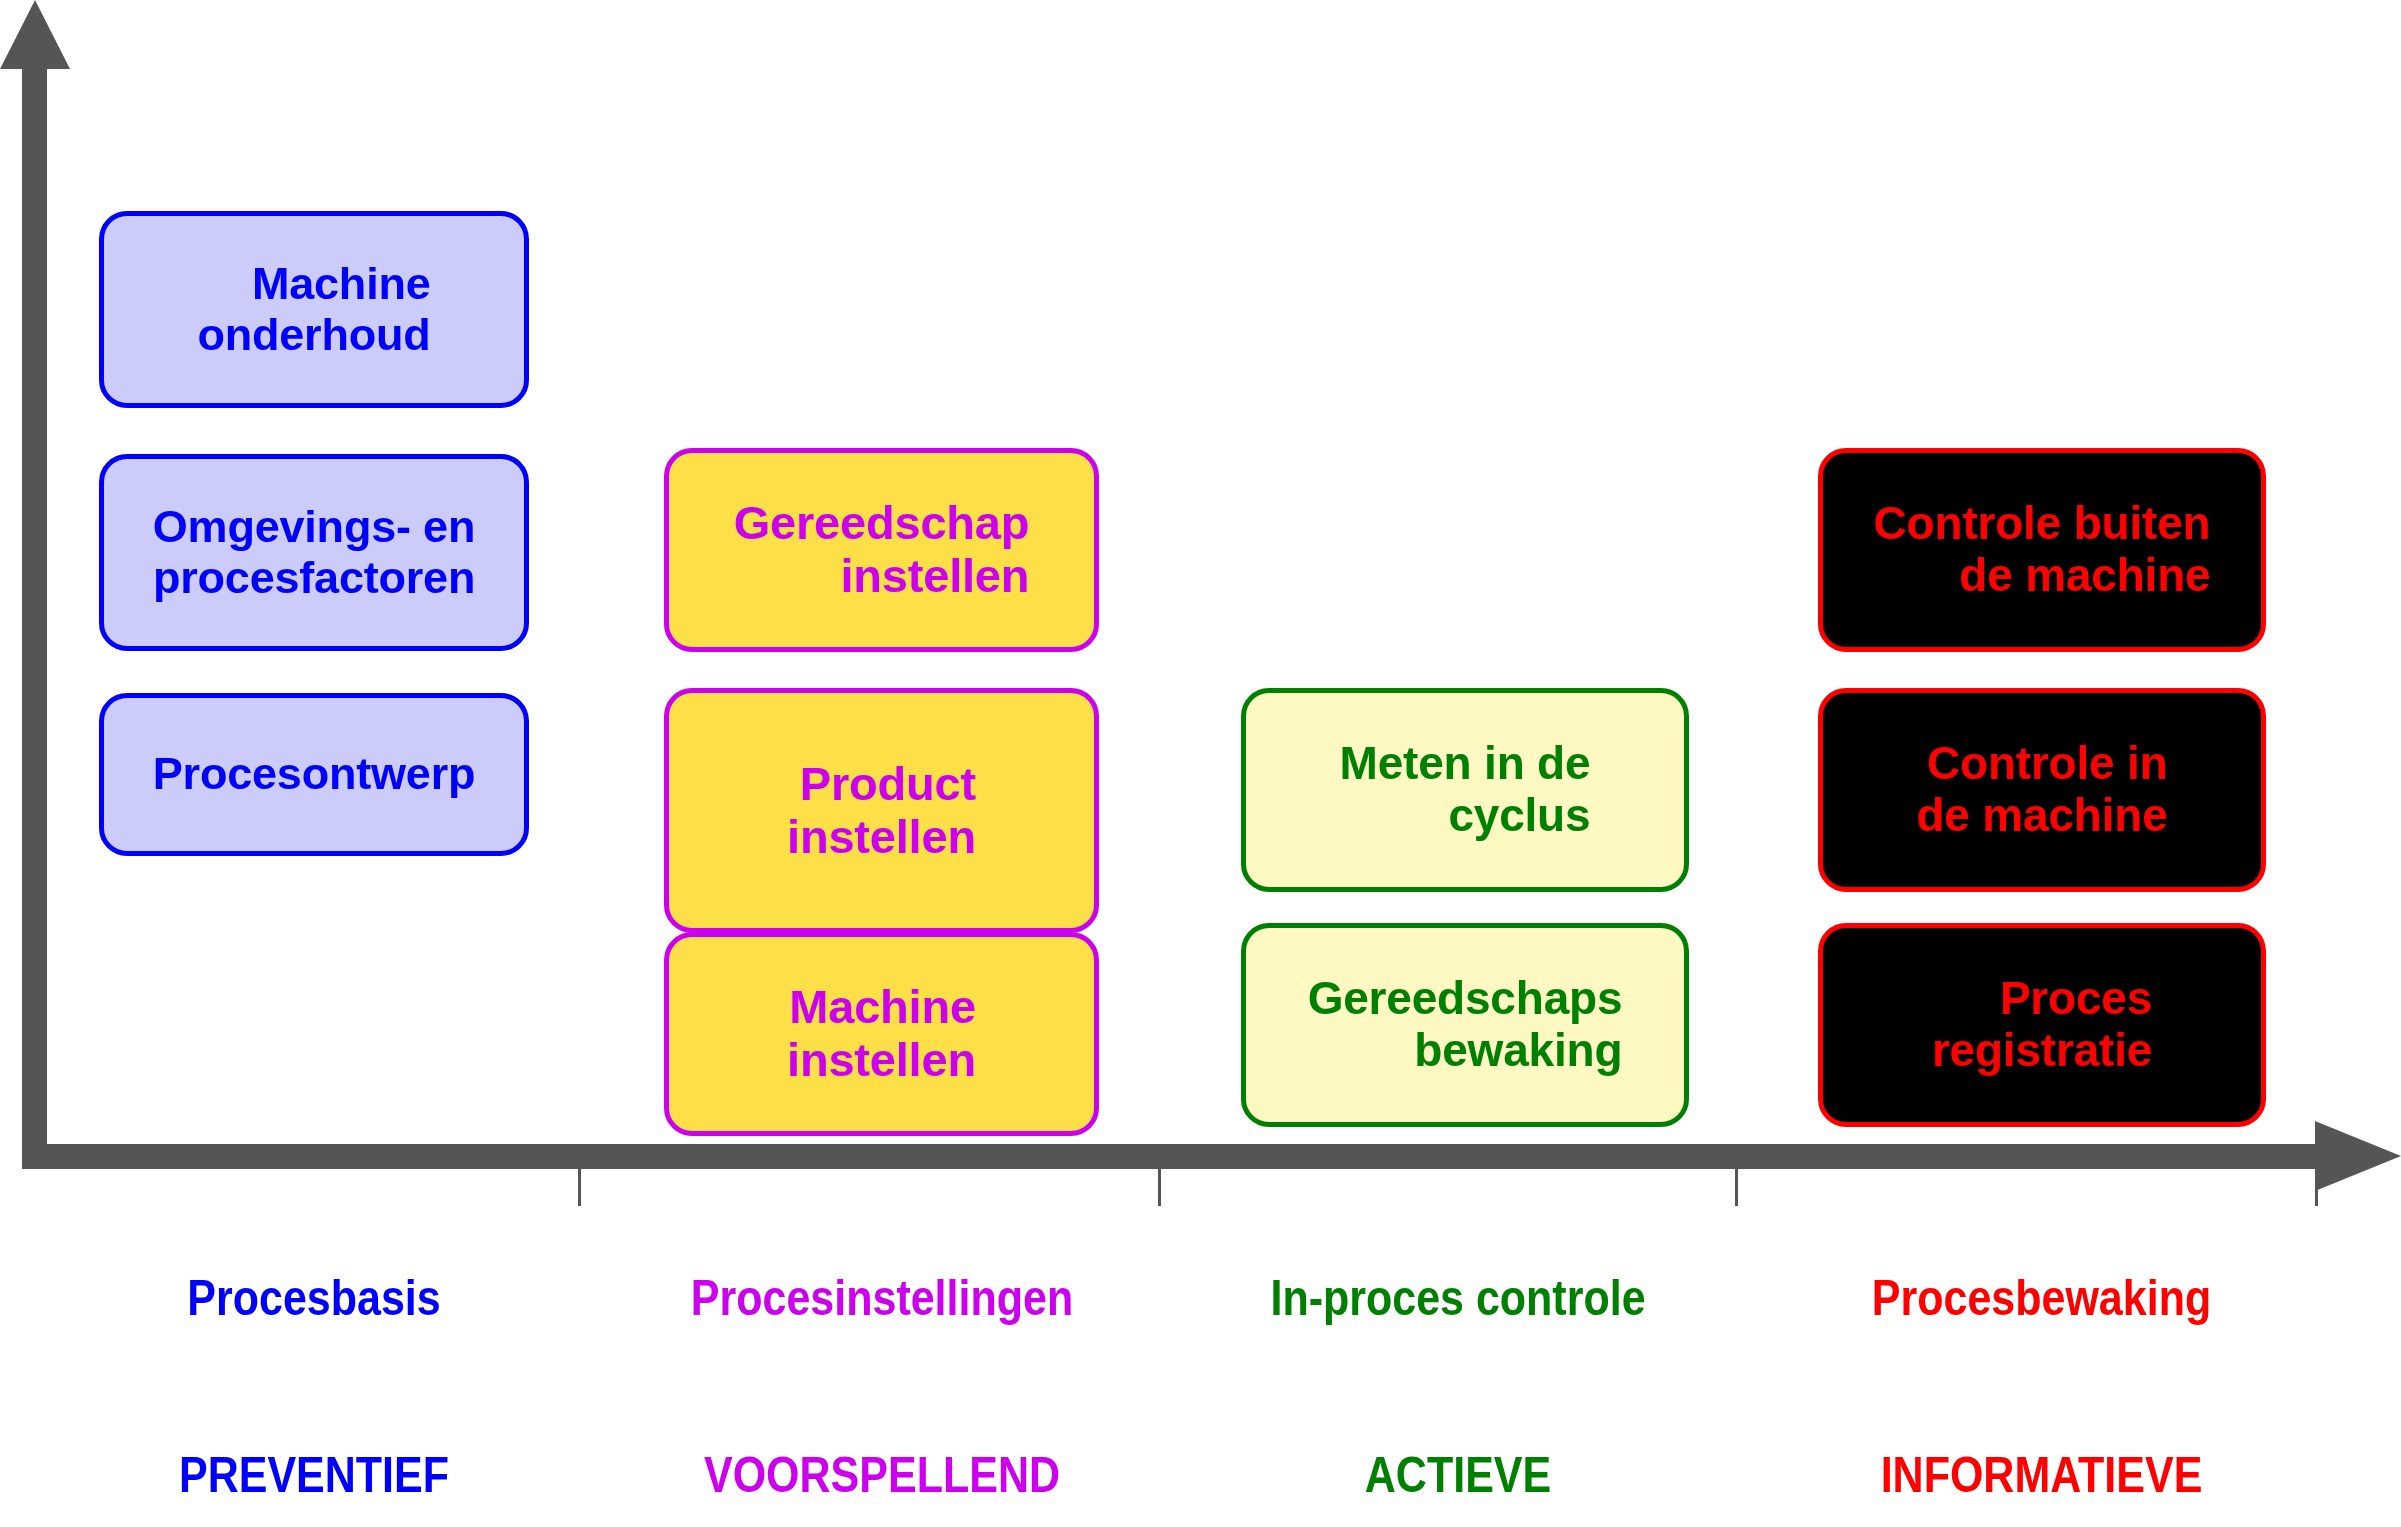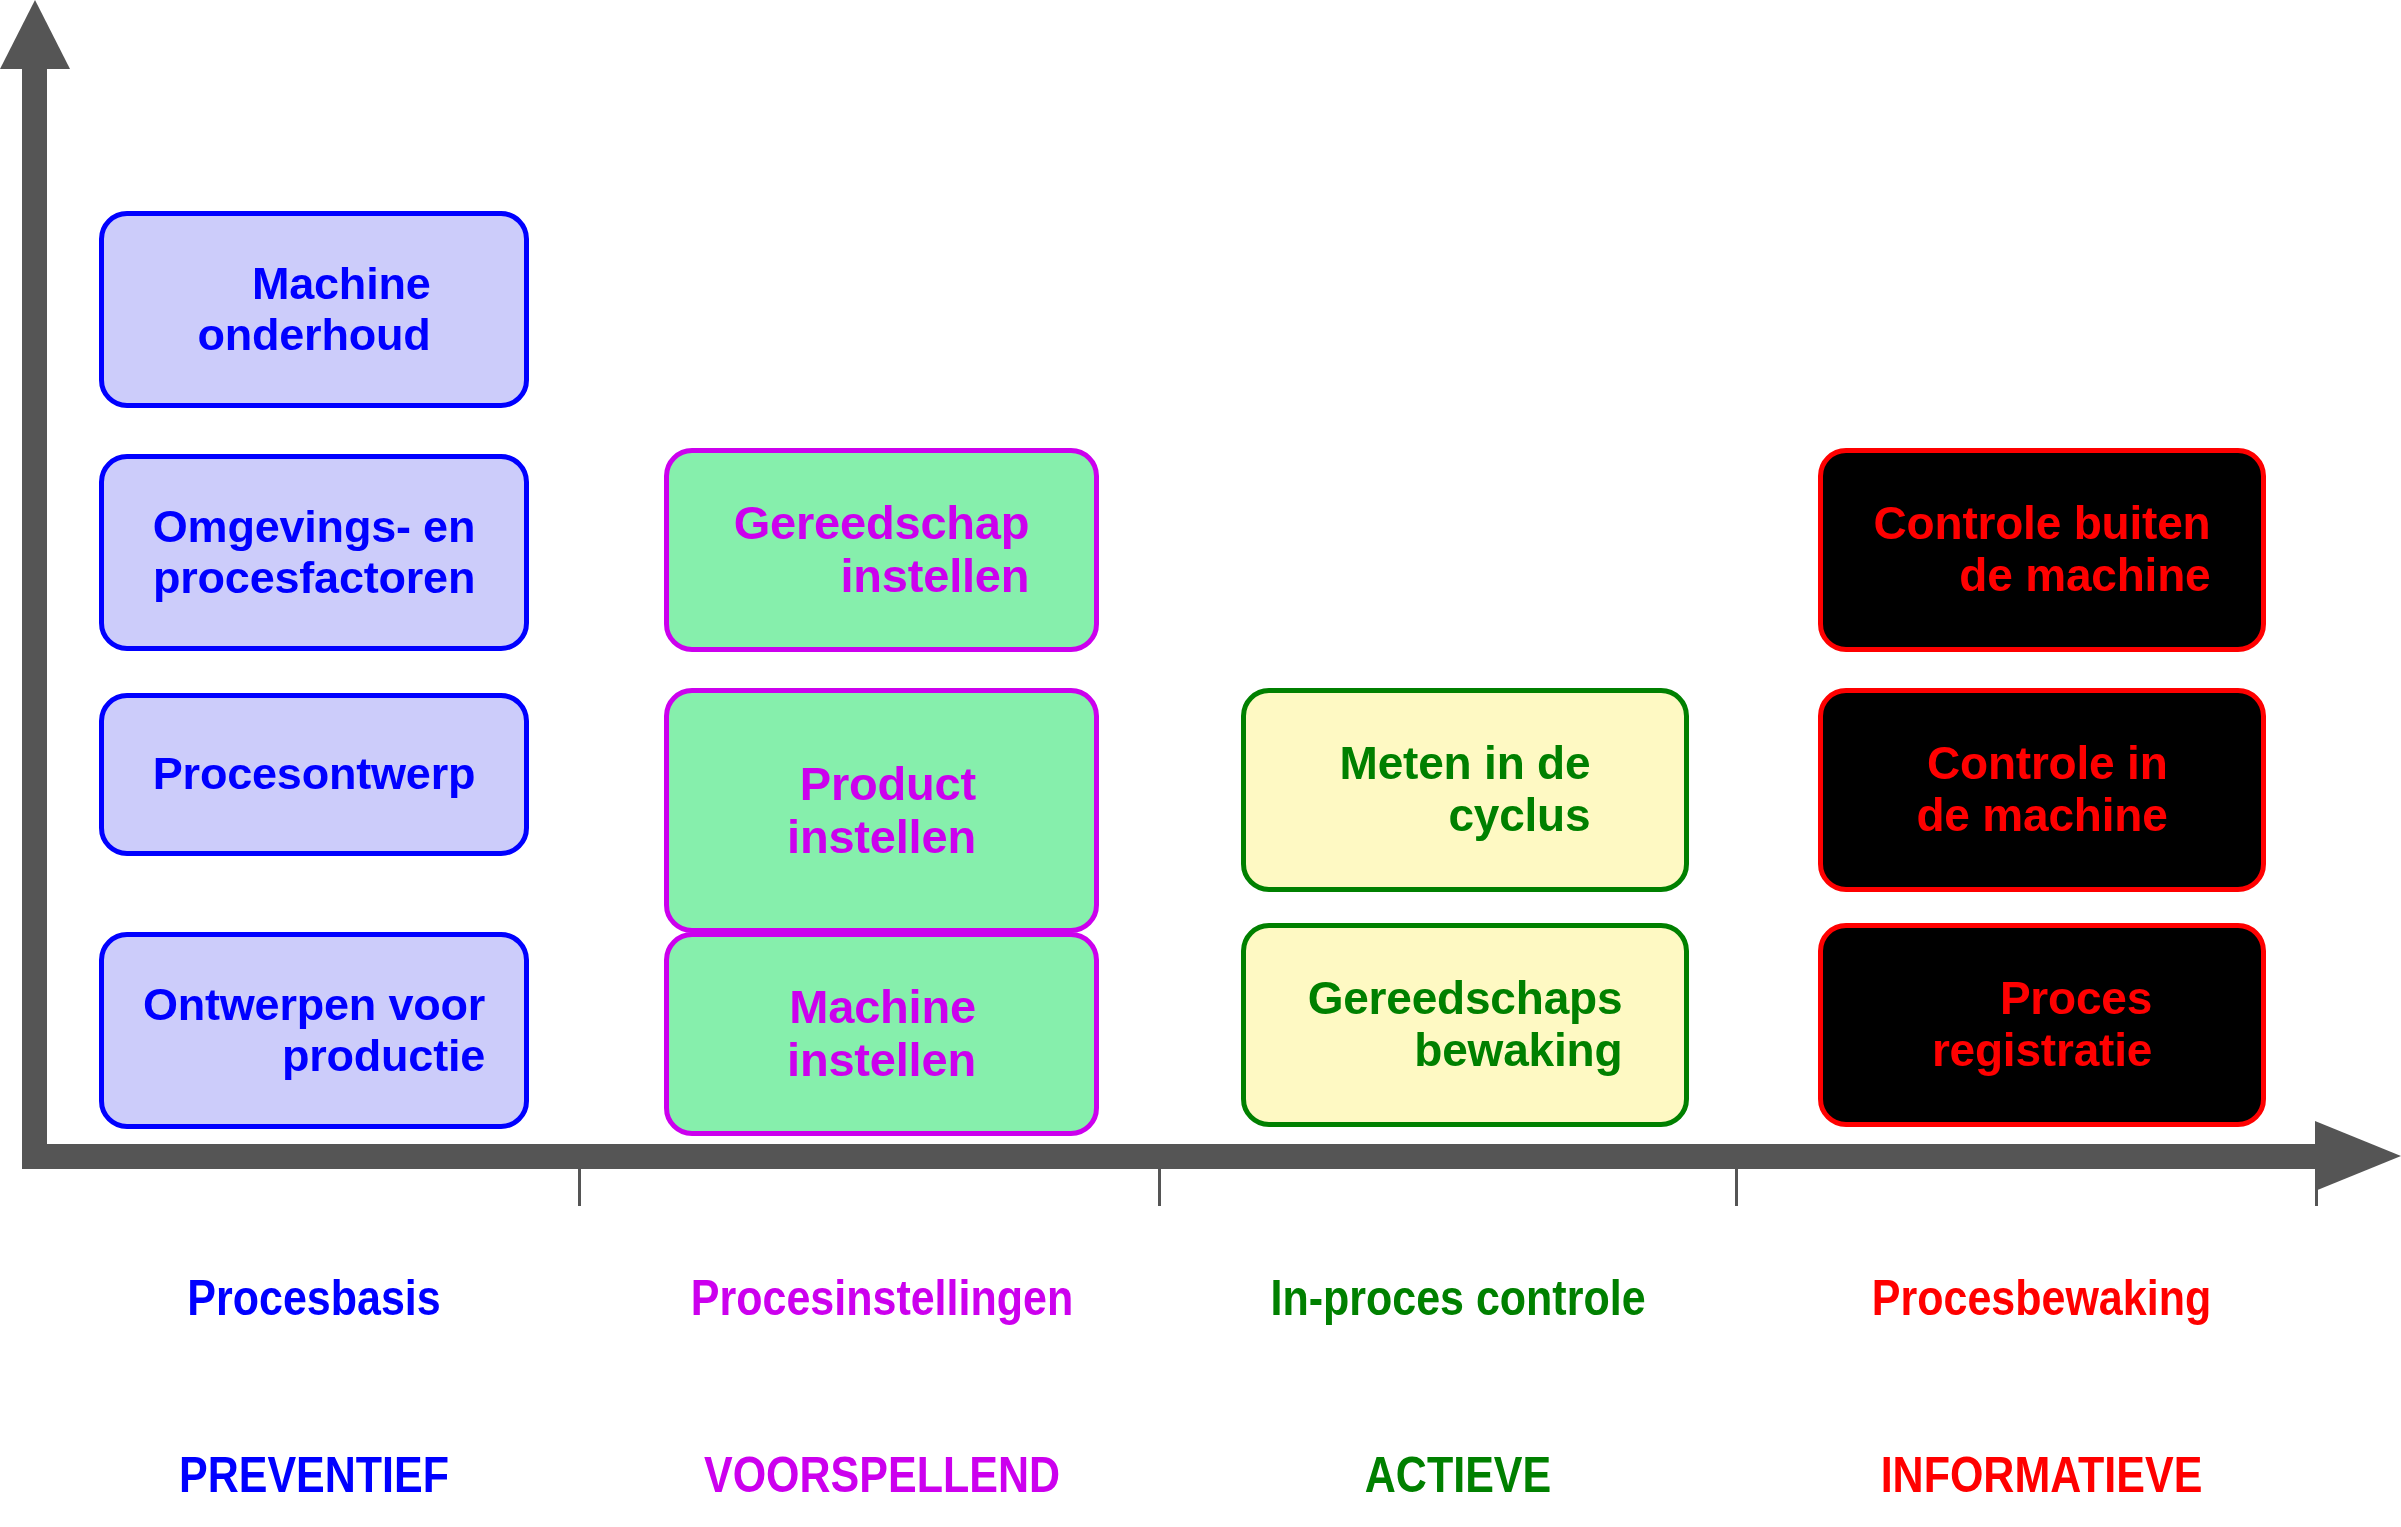--- a/index.html
+++ b/index.html
@@ -73,21 +73,21 @@
     align-items: center;
     justify-content: center;
     text-align: right;
     font-weight: bold;
     line-height: 1.12;
     letter-spacing: -0.2px;
     padding: 3.3px 8.2px;
     white-space: pre-line;
   }
   .box.blue    { background: #ccccfa; border-color: #0000ff; color: #0000ff; }
-  .box.magenta { background: #86efac; border-color: #cc00ee; color: #cc00ee; }
+  .box.magenta { background: #fde047; border-color: #cc00ee; color: #cc00ee; }
   .box.green   { background: #fef9c3; border-color: #008000; color: #008000; }
   .box.red     { background: #000000; border-color: #ff0000; color: #ff0000; }
 
   
   .cat-label {
     position: absolute;
     text-align: center;
     font-weight: bold;
     font-size: 50px;
     transform: scaleX(0.86);
@@ -127,22 +127,20 @@
   <div class="tick" style="left:2315px;"></div>
 
   <div class="box blue" style="left:99px; top:211px;  width:430px; height:197px; font-size:45px;">Machine
 onderhoud</div>
 
   <div class="box blue" style="left:99px; top:454px;  width:430px; height:197px; font-size:45px;">Omgevings- en
 procesfactoren</div>
 
   <div class="box blue" style="left:99px; top:693px;  width:430px; height:163px; font-size:45px;">Procesontwerp</div>
 
-  <div class="box blue" style="left:99px; top:932px; width:430px; height:197px; font-size:45px;">Ontwerpen voor
-productie</div>
 
   <div class="box magenta" style="left:664px; top:448px;  width:435px; height:204px; font-size:47px;">Gereedschap
 instellen</div>
 
   <div class="box magenta" style="left:664px; top:688px;  width:435px; height:245px; font-size:47px;">Product
 instellen</div>
 
   <div class="box magenta" style="left:664px; top:932px; width:435px; height:204px; font-size:47px;">Machine
 instellen</div>
 

